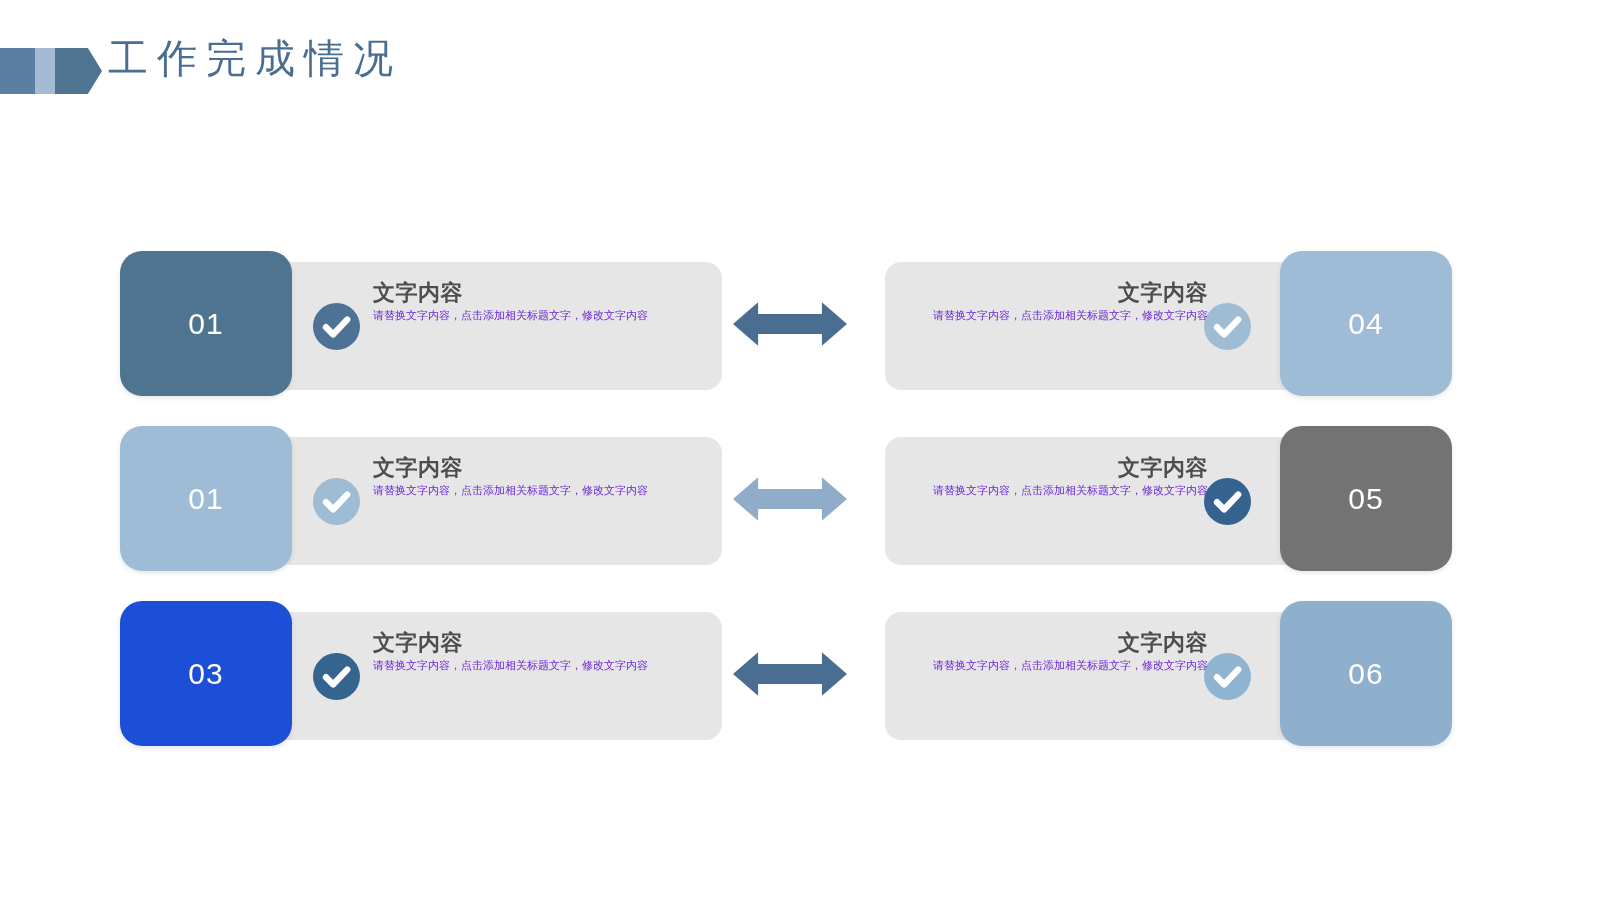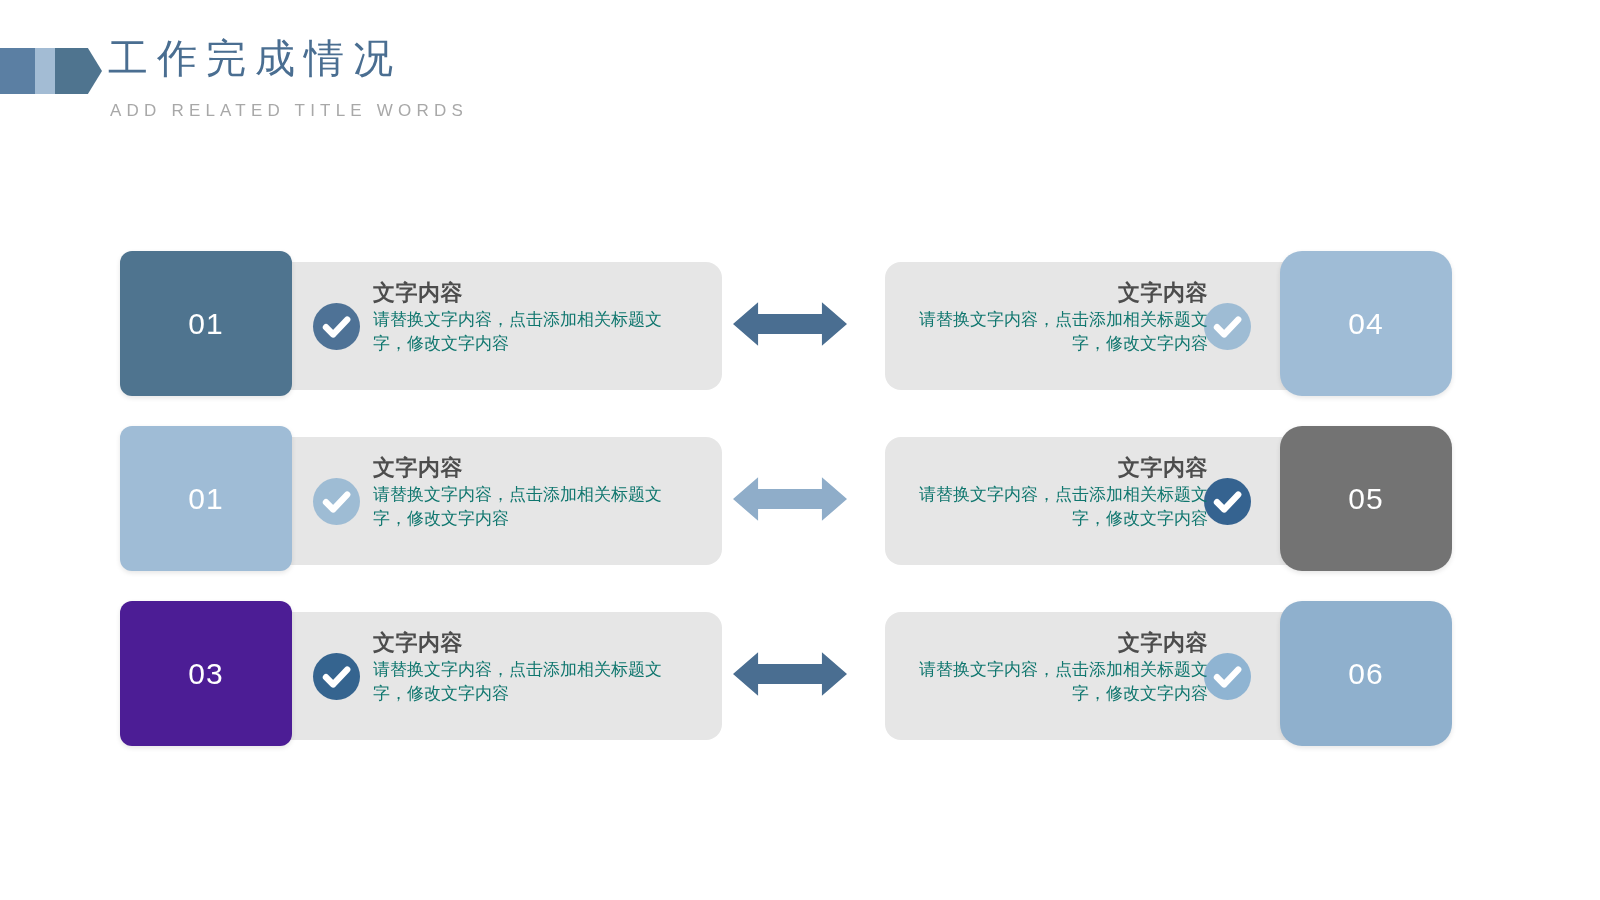--- a/index.html
+++ b/index.html
@@ -97,21 +97,21 @@
     border-radius: 22px;
     color: #ffffff;
     font-size: 30px;
     font-weight: 400;
     display: flex;
     align-items: center;
     justify-content: center;
     letter-spacing: 1px;
     box-shadow: 0 2px 5px rgba(0,0,0,0.10);
   }
-  .num-box.left  { left: 120px; border-radius: 12px; }
+  .num-box.left  { left: 120px; }
   .num-box.right { left: 1280px; }
 
   
   .panel {
     position: absolute;
     top: 11px;
     height: 128px;
     background: #e6e6e6;
     border-radius: 16px;
   }
@@ -140,22 +140,22 @@
   .text-block.right { left: 896px;  text-align: right; }
   .tb-title {
     font-size: 22px;
     font-weight: bold;
     color: #4d4d4d;
     line-height: 1.08;
     margin: 0 0 3px 0;
     letter-spacing: 0.5px;
   }
   .tb-desc {
-    font-size: 17px;
-    color: #0f766e;
+    font-size: 11px;
+    color: #6d28d9;
     line-height: 1.45;
     margin: 0;
   }
 
   
   .arrow {
     position: absolute;
     left: 733px;
     top: 47px;
     width: 114px;
@@ -169,21 +169,20 @@
 </head>
 <body>
 
 <div class="header">
   <div class="header-deco">
     <div class="deco-bar-1"></div>
     <div class="deco-bar-2"></div>
     <div class="deco-arrow"></div>
   </div>
   <div class="header-title">工作完成情况</div>
-  <div class="header-subtitle">ADD RELATED TITLE WORDS</div>
 </div>
 
 <div class="rows" id="rows-container">
     <div class="row" style="top: 251px;">
       <div class="panel left"></div>
       <div class="panel right"></div>
       <div class="num-box left" style="background: rgb(79, 116, 143);">
         <span>01</span>
       </div>
       <div class="num-box right" style="background: rgb(159, 188, 214);">
@@ -234,21 +233,21 @@
       </div>
       <div class="text-block right">
         <p class="tb-title">文字内容</p>
         <p class="tb-desc">请替换文字内容，点击添加相关标题文字，修改文字内容</p>
       </div>
       <div class="arrow" style="background: rgb(143, 173, 201);"></div>
     </div>
     <div class="row" style="top: 601px;">
       <div class="panel left"></div>
       <div class="panel right"></div>
-      <div class="num-box left" style="background: #4c1d95;">
+      <div class="num-box left" style="background: #1d4ed8;">
         <span>03</span>
       </div>
       <div class="num-box right" style="background: rgb(143, 176, 205);">
         <span>06</span>
       </div>
       <div class="check-badge" style="left: 313px; top: 52px; background: rgb(53, 100, 143);">
         <svg width="47" height="47" viewBox="0 0 47 47" aria-hidden="true">
           <path d="M13 24.2 L20.2 31.4 L34.2 16.6" fill="none" stroke="#ffffff" stroke-width="6.4" stroke-linecap="round" stroke-linejoin="round"></path>
         </svg>
       </div>

